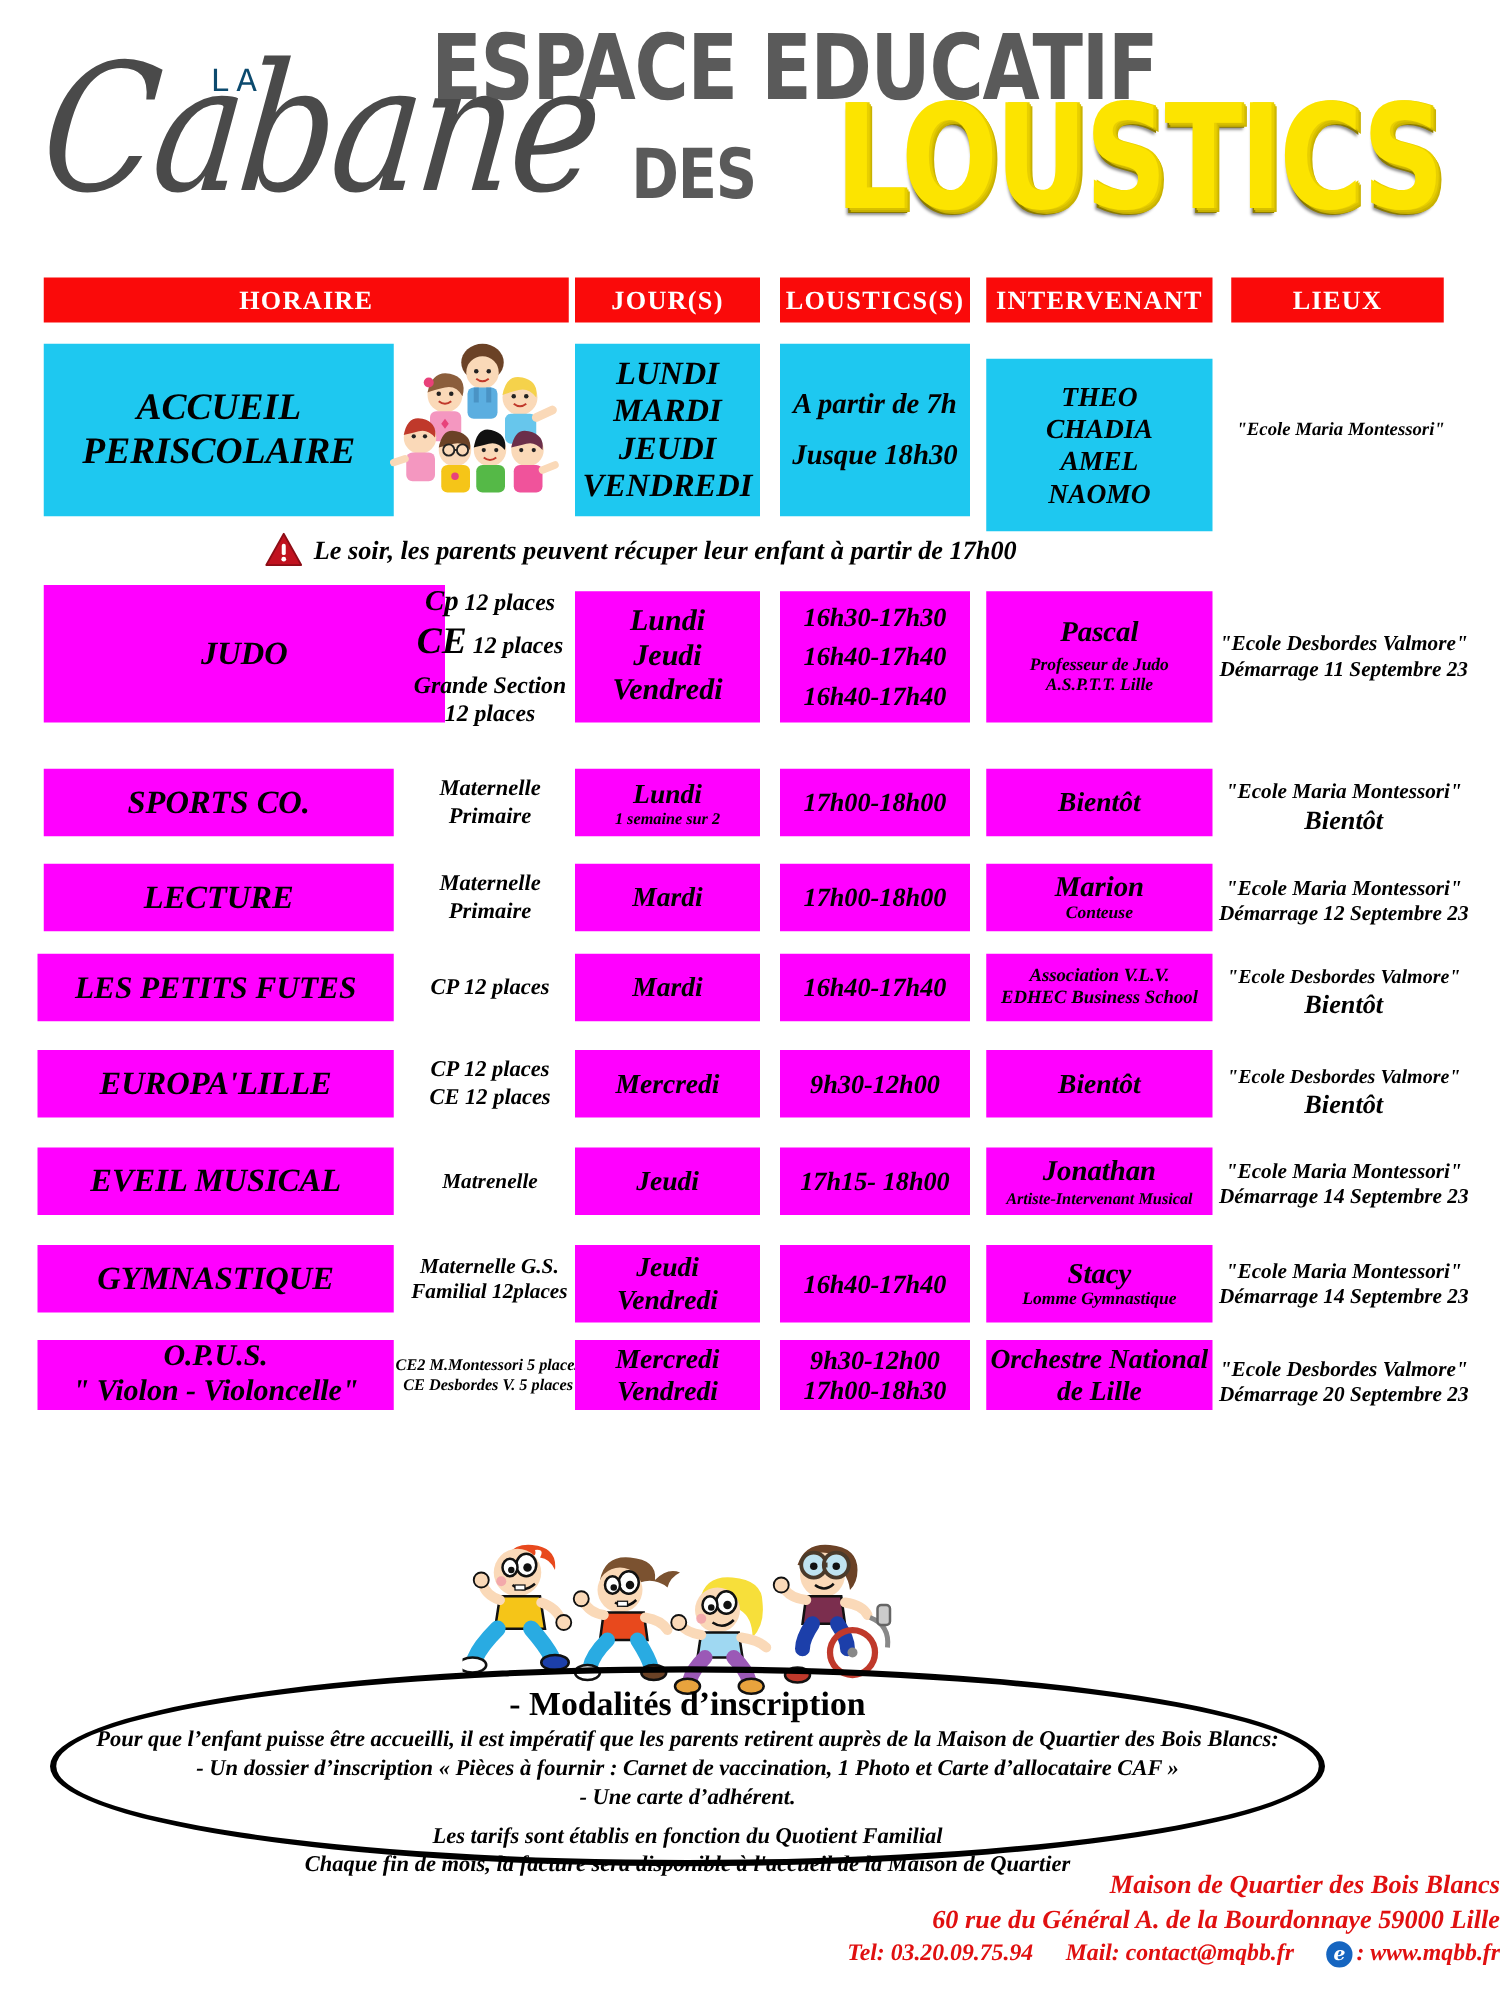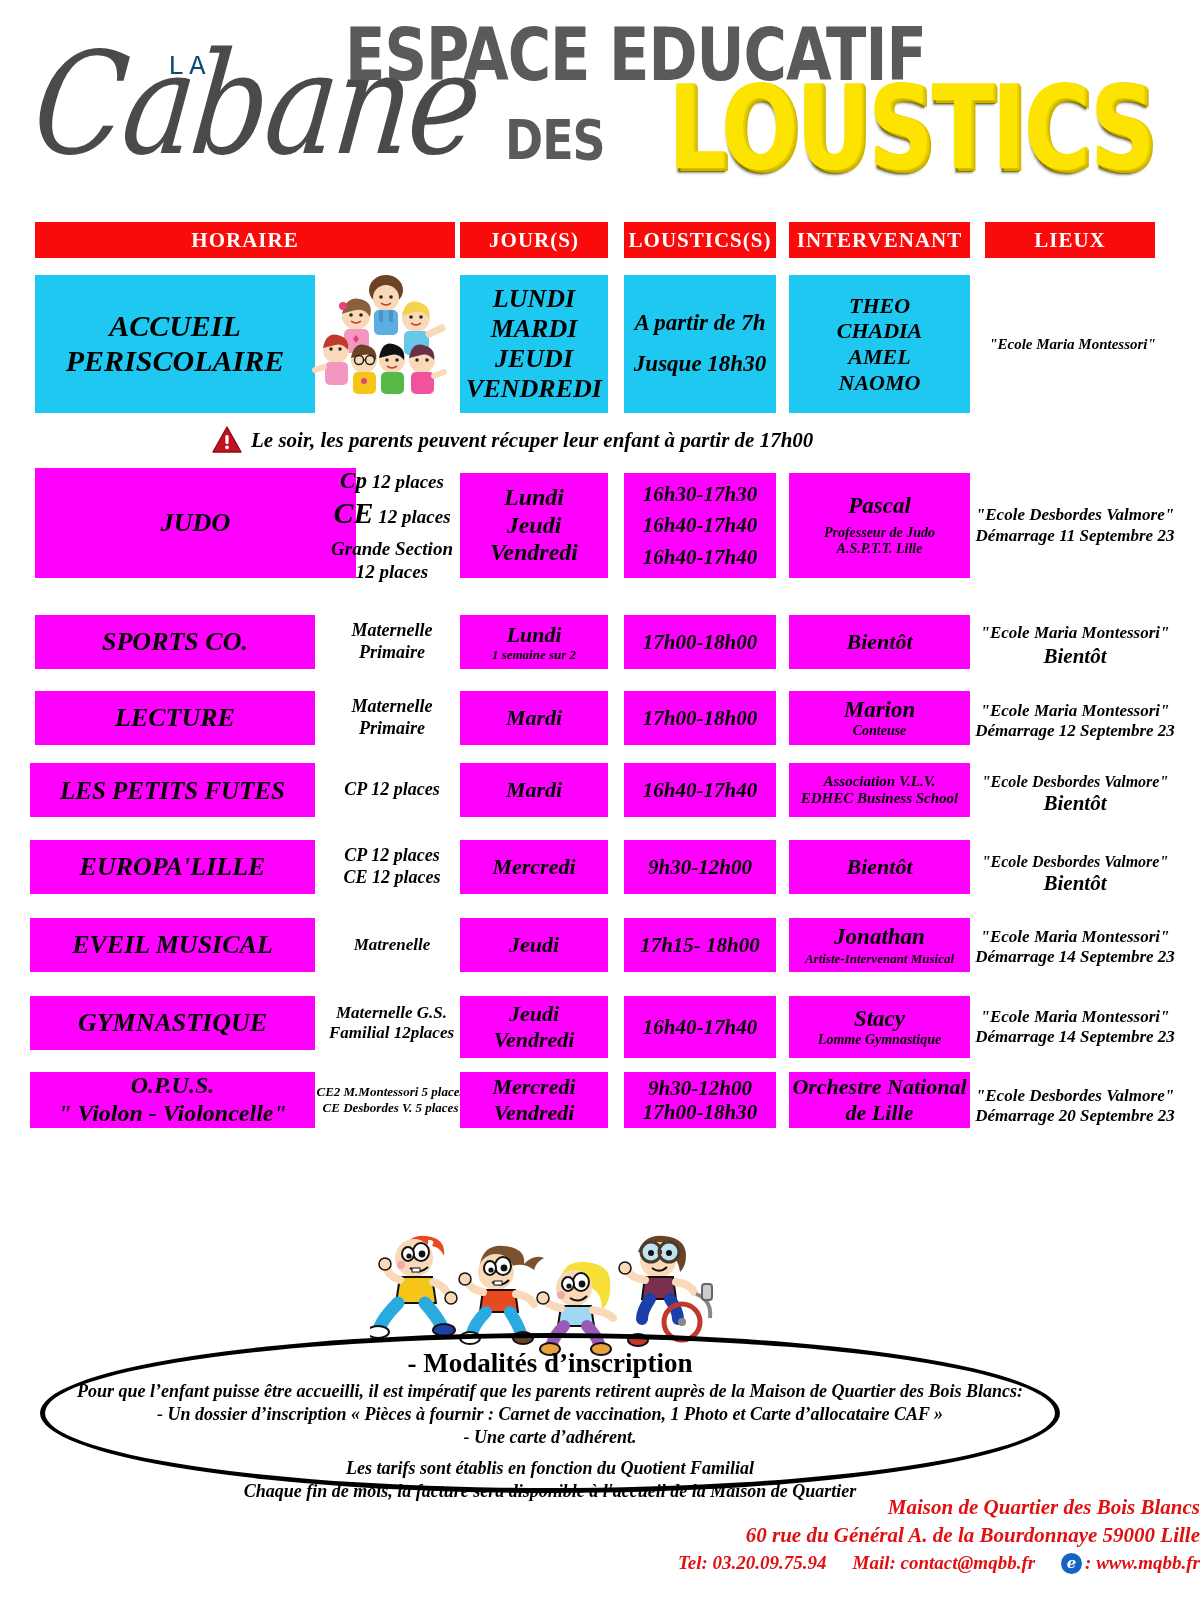--- a/index.html
+++ b/index.html
@@ -266,21 +266,21 @@
   <div class="cell box cyan s26" style="left:460px; top:275px; width:148px; height:138px;">
     <span class="row-line">LUNDI</span>
     <span class="row-line">MARDI</span>
     <span class="row-line">JEUDI</span>
     <span class="row-line">VENDREDI</span>
   </div>
   <div class="cell box cyan s23" style="left:624px; top:275px; width:152px; height:138px;">
     <span class="row-line" style="margin-bottom:14px">A partir de 7h</span>
     <span class="row-line">Jusque 18h30</span>
   </div>
-  <div class="cell box cyan s22" style="left:789px; top:275px; width:181px; height:138px;">
+  <div class="cell box cyan s22" style="left:789px; top:287px; width:181px; height:138px;">
     <span class="row-line">THEO</span>
     <span class="row-line">CHADIA</span>
     <span class="row-line">AMEL</span>
     <span class="row-line">NAOMO</span>
   </div>
   <div class="cell plain s15" style="left:975px; top:275px; width:195px; height:138px;">
     <span class="row-line">"Ecole Maria Montessori"</span>
   </div>
 
   <div class="note">

